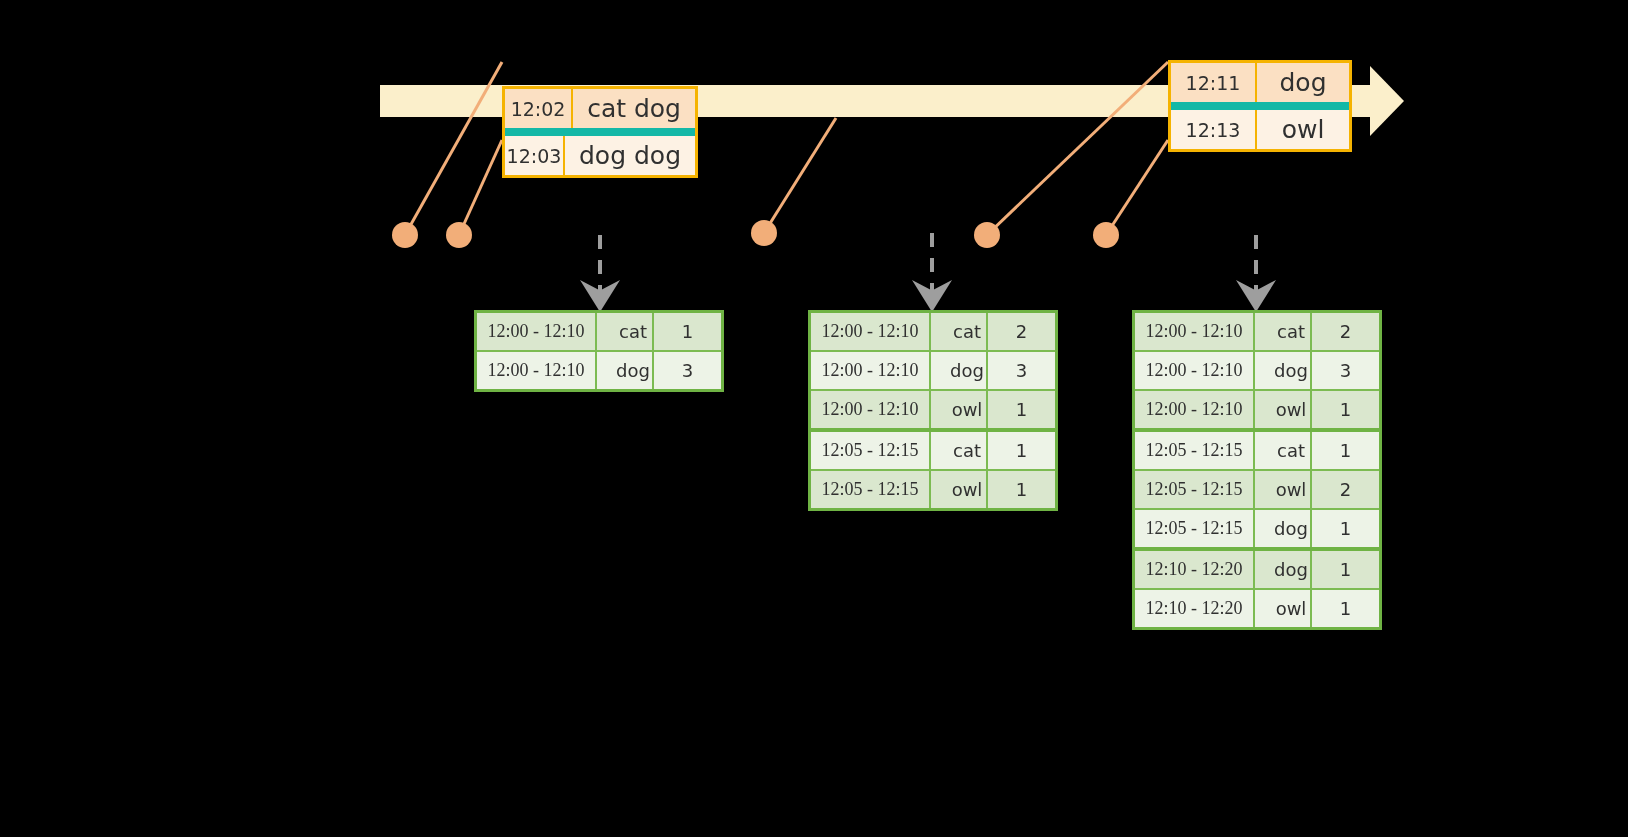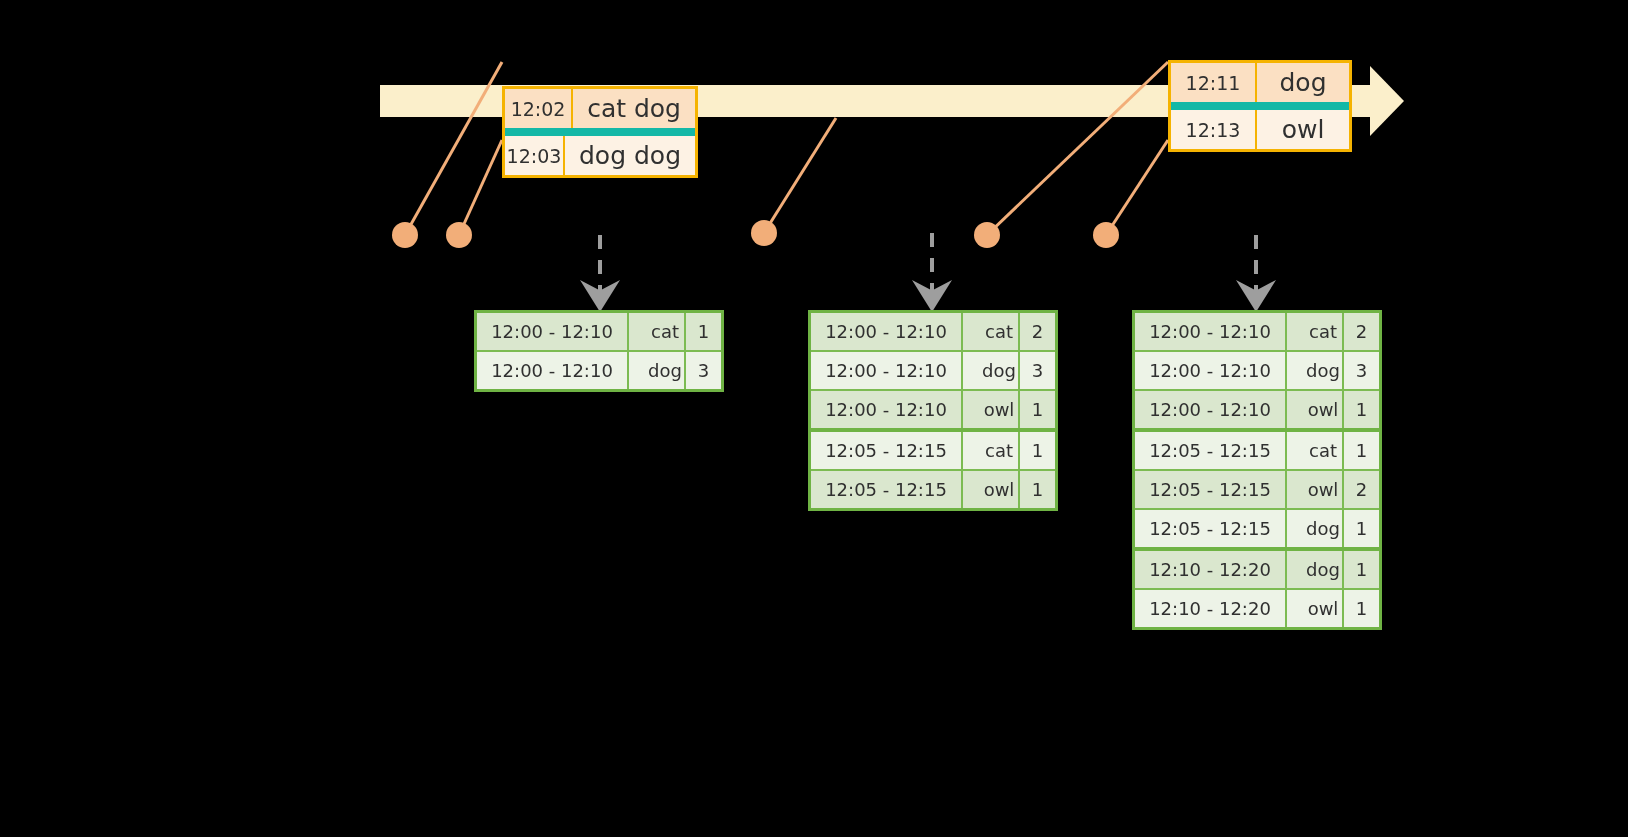--- a/index.html
+++ b/index.html
@@ -80,28 +80,29 @@
     display: flex;
     flex-direction: row;
     height: 37px;
     border-bottom: 2px solid #7CBB52;
   }
   .res-row:last-child { border-bottom: none; }
   .res-row.tone-a { background: #DAE7CE; }
   .res-row.tone-b { background: #EDF3E7; }
   .res-row.group-end { border-bottom: 4px solid #6FB344; }
   .res-win {
-    width: 152px;
+    width: 120px;
     border-right: 2px solid #7CBB52;
     display: flex;
     align-items: center;
     justify-content: center;
     font-size: 18px;
     color: #303030;
     box-sizing: border-box;
+    font-family: Liberation Serif, serif;
   }
   .res-key {
     width: 57px;
     border-right: 2px solid #7CBB52;
     display: flex;
     align-items: center;
     justify-content: center;
     font-size: 18px;
     color: #303030;
     box-sizing: border-box;

